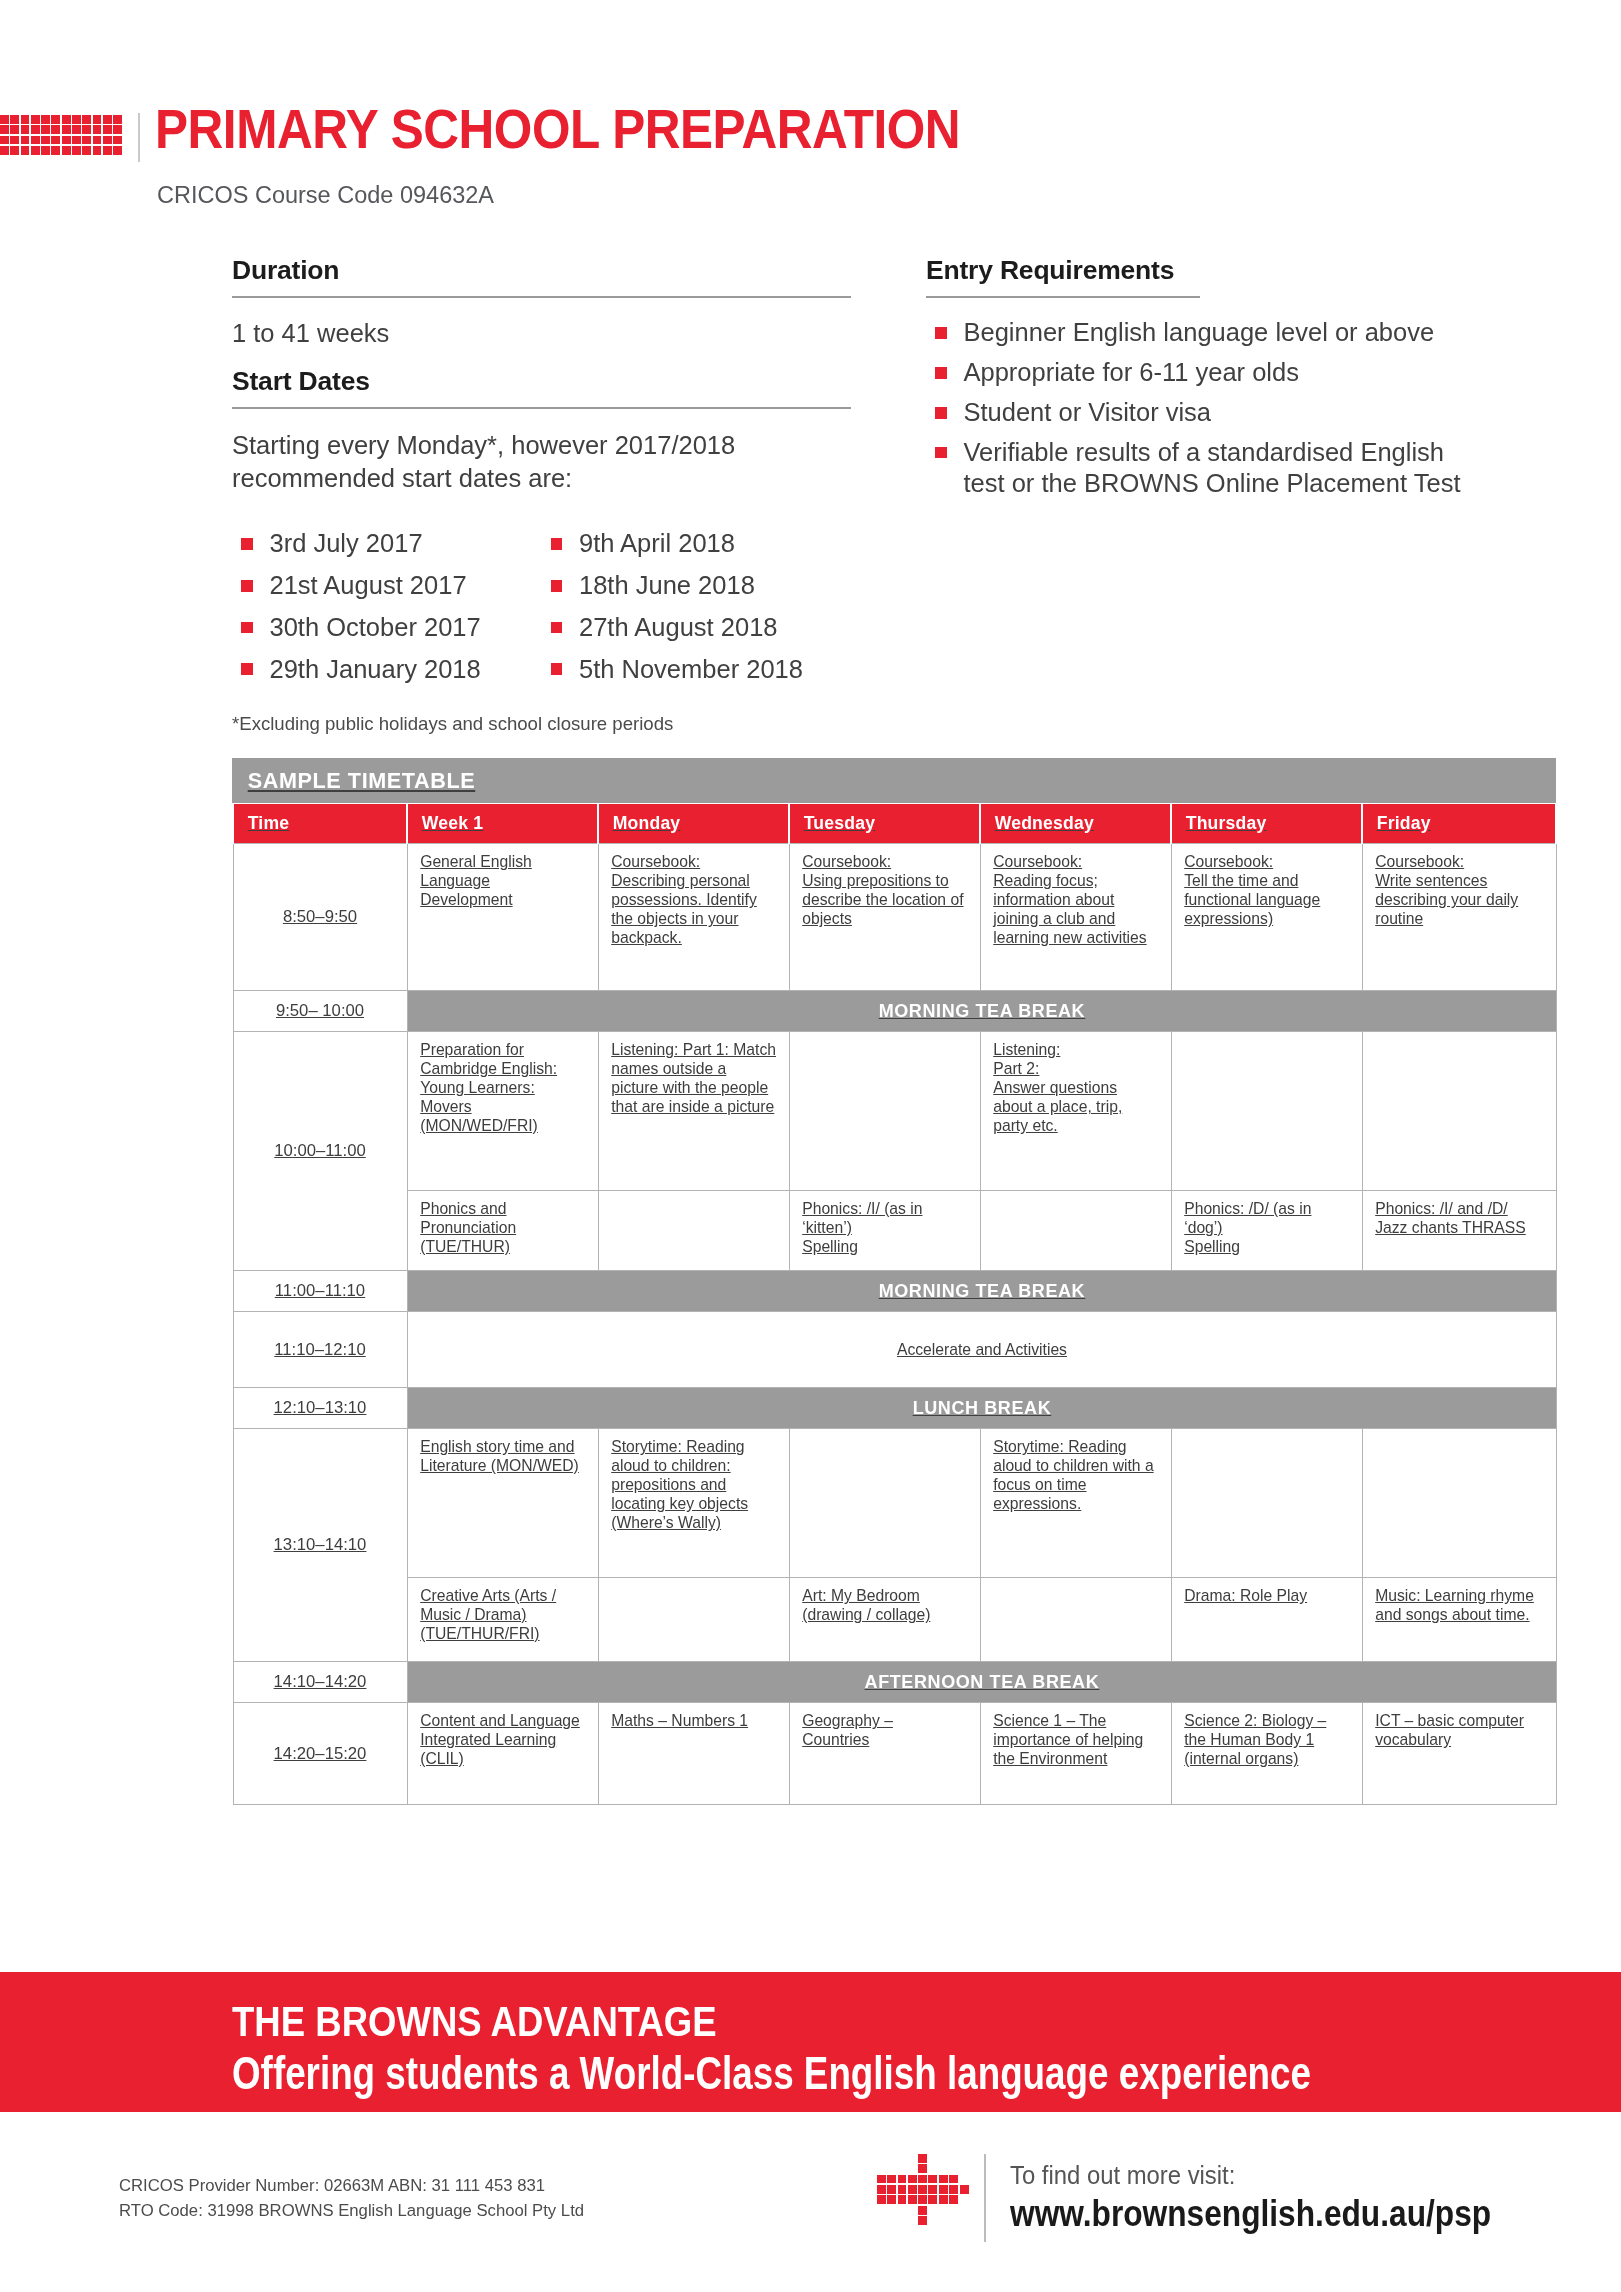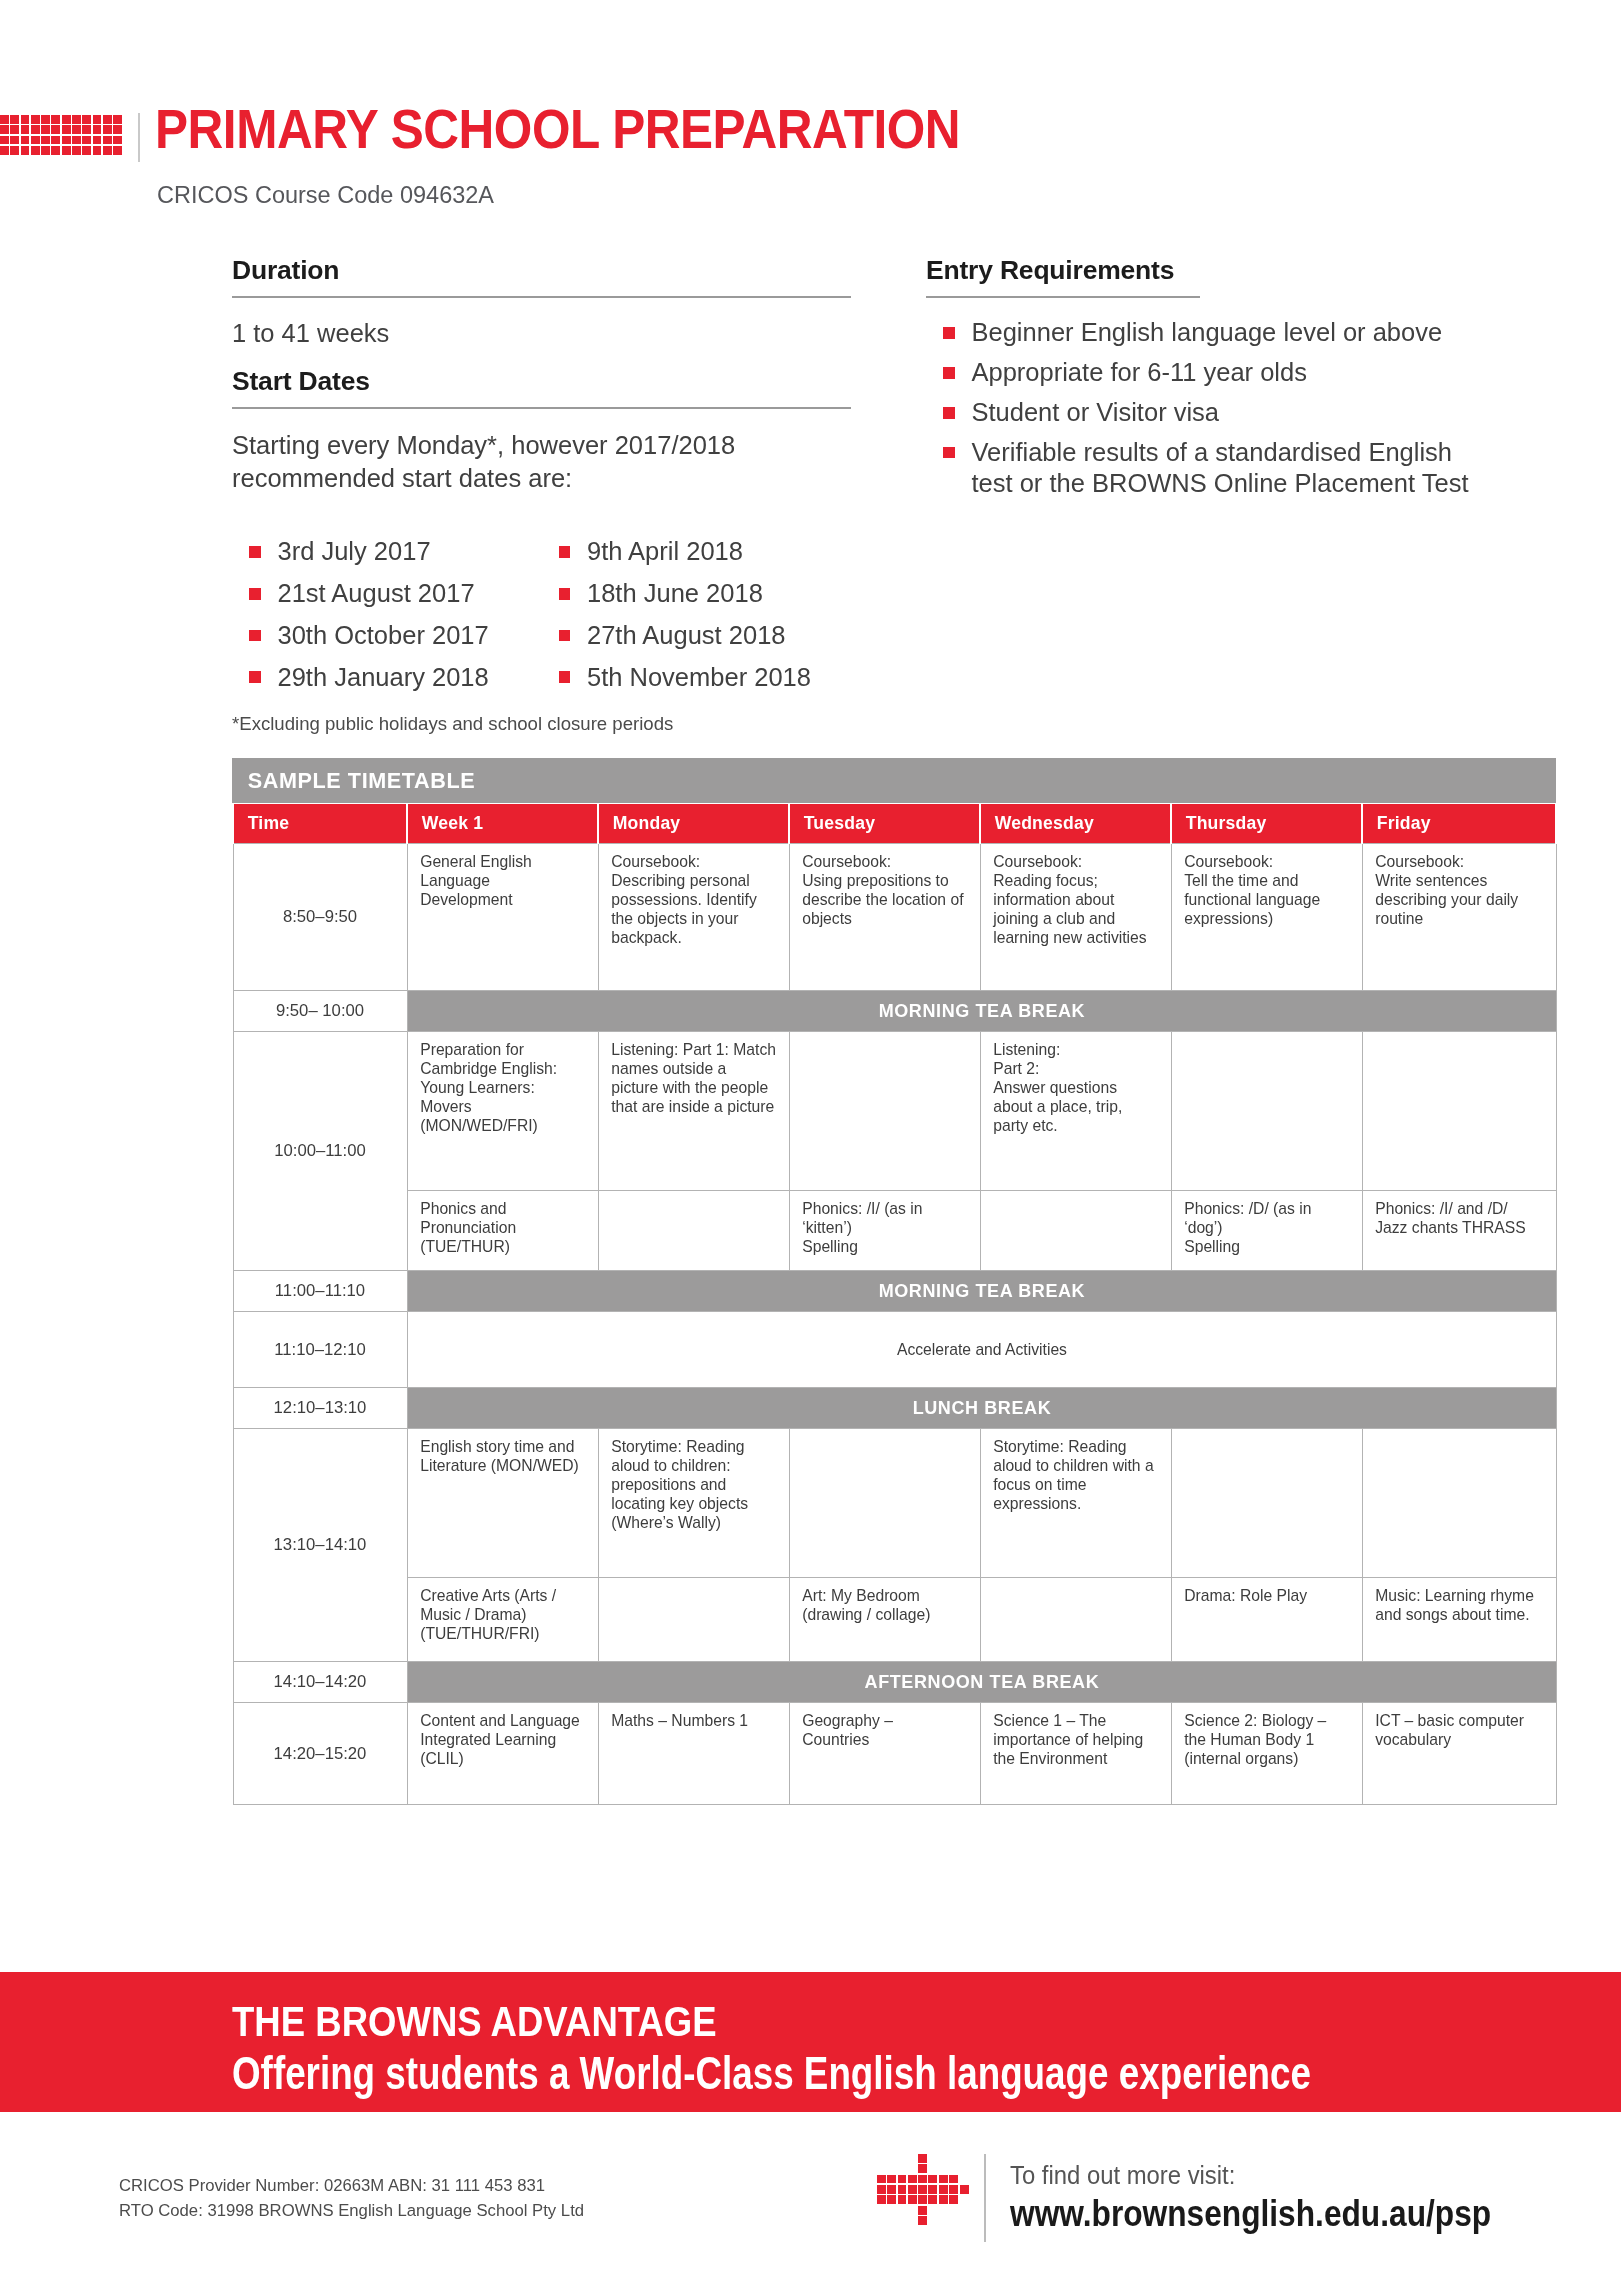--- a/index.html
+++ b/index.html
@@ -30,32 +30,32 @@
     padding-bottom:9.8px; border-bottom:2px solid #9a9a9a; letter-spacing:-0.2px;
   }
   .col-left  { left:232px; top:255px; width:619px; }
   .col-right { left:926px; top:255px; width:598px; }
   .col-right h2.sec { width:274px; white-space:nowrap; }
 
   .body-text { font-size:25.5px; line-height:33px; color:#404040; margin:0; }
   .duration-value { margin-bottom:16px; }
   .start-intro { margin-bottom:25.5px; }
 
-  ul.sq { list-style:none; margin:16px; padding:0; }
+  ul.sq { list-style:none; margin:8px; padding:0; }
   ul.sq li { display:flex; align-items:flex-start; font-size:25.5px; line-height:31px; color:#404040; margin-bottom:10.8px; }
   ul.sq .bullet { flex:none; width:11.8px; height:11.8px; background:#e8202f; margin:9.8px 16.7px 0 1px; }
   .dates-wrap { display:flex; }
   .dates-wrap ul { width:305px; }
   .col-right ul.sq li { margin-bottom:8.8px; }
   .col-right ul.sq li span.txt { max-width:519px; }
 
   .note { left:232px; top:713px; font-size:18.6px; color:#4b4b4b; }
 
   
-  .tt-wrap { left:232px; top:758px; width:1324px; }
+  .tt-wrap { left:232px; top:758px; width:1324px;text-decoration:underline; }
   .tt-titlebar {
     height:45px; background:#9c9b9b; color:#fff; font-weight:bold; font-size:21.6px;
     line-height:46px; padding-left:15.7px; letter-spacing:0.6px;
   }
   table.tt { border-collapse:collapse; width:1324px; table-layout:fixed; margin-top:1px; }
   table.tt th {
     background:#e8202f; color:#fff; font-size:17.6px; font-weight:bold; text-align:left;
     padding:0 0 0 13.7px; height:39px;
     border-left:2px solid #fff; border-right:2px solid #fff; border-top:none;
     border-bottom:1.5px solid #b5b5b5; letter-spacing:0.2px;

